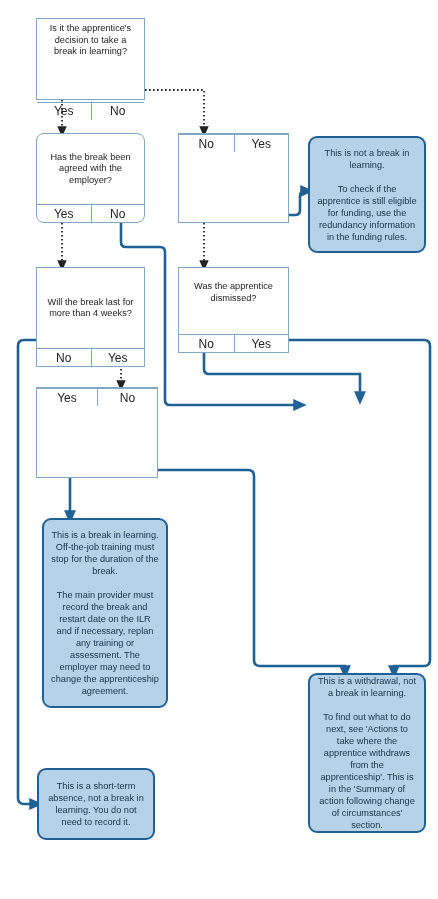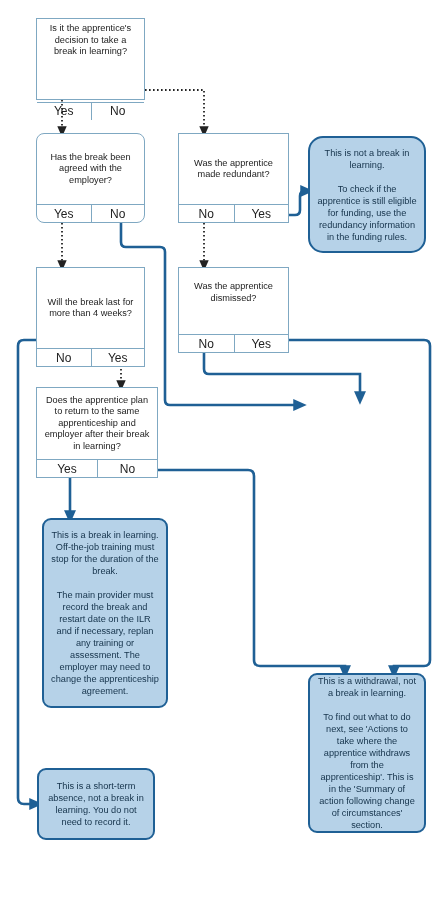--- a/index.html
+++ b/index.html
@@ -135,21 +135,20 @@
 
   <div class="decision" style="left:36px; top:133px; width:109px; height:90px;border-radius:8px;">
     <div class="qtext">Has the break been agreed with the employer?</div>
     <div class="answers">
       <div class="answer">Yes</div>
       <div class="answer">No</div>
     </div>
   </div>
 
   <div class="decision" style="left:178px; top:133px; width:111px; height:90px;">
-    <div class="qtext">Was the apprentice made redundant?</div>
     <div class="answers">
       <div class="answer">No</div>
       <div class="answer">Yes</div>
     </div>
   </div>
 
   <div class="decision" style="left:36px; top:267px; width:109px; height:100px;justify-content:flex-end;">
     <div class="qtext">Will the break last for more than 4 weeks?</div>
     <div class="answers">
       <div class="answer">No</div>
@@ -159,28 +158,27 @@
 
   <div class="decision" style="left:178px; top:267px; width:111px; height:86px;gap:17px;">
     <div class="qtext">Was the apprentice dismissed?</div>
     <div class="answers">
       <div class="answer">No</div>
       <div class="answer">Yes</div>
     </div>
   </div>
 
   <div class="decision" style="left:36px; top:387px; width:122px; height:91px;">
-    <div class="qtext">Does the apprentice plan to return to the same apprenticeship and employer after their break in learning?</div>
     <div class="answers">
       <div class="answer">Yes</div>
       <div class="answer">No</div>
     </div>
   </div>
 
-  <div class="outcome" style="left:308px; top:136px; width:118px; height:117px;border-radius:15px;">This is not a break in learning.
+  <div class="outcome" style="left:308px; top:136px; width:118px; height:117px;">This is not a break in learning.
 
 To check if the apprentice is still eligible for funding, use the redundancy information in the funding rules.</div>
 
 
   <div class="outcome" style="left:42px; top:518px; width:126px; height:190px;">This is a break in learning. Off-the-job training must stop for the duration of the break.
 
 The main provider must record the break and restart date on the ILR and if necessary, replan any training or assessment. The employer may need to change the apprenticeship agreement.</div>
 
   <div class="outcome" style="left:308px; top:673px; width:118px; height:160px;">This is a withdrawal, not a break in learning.
 

